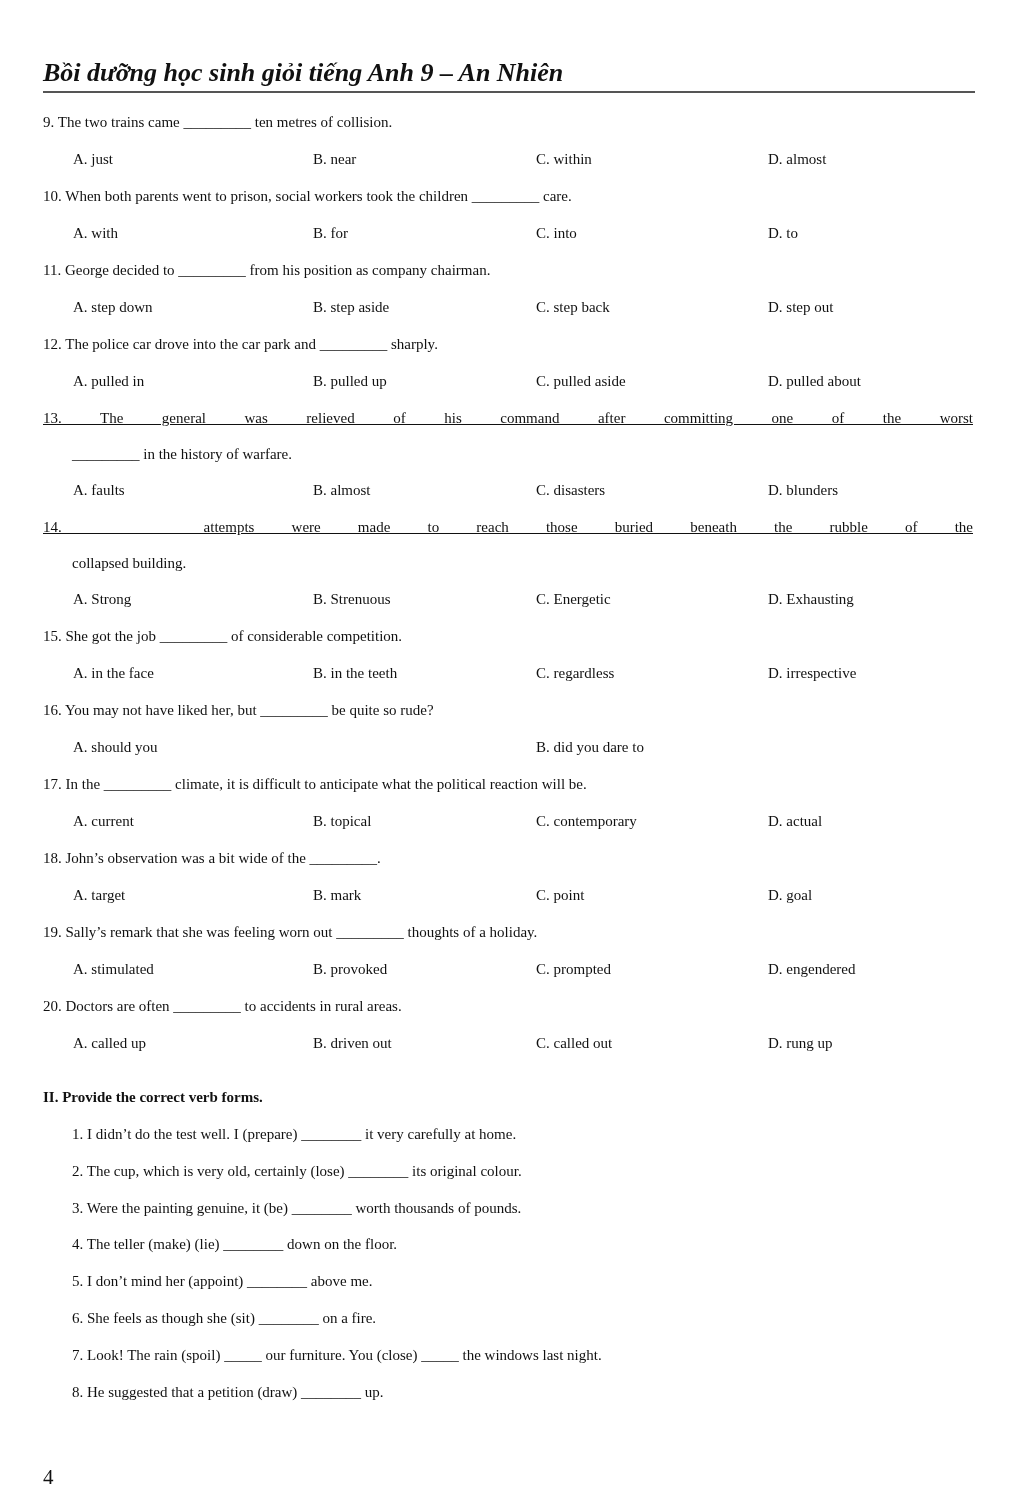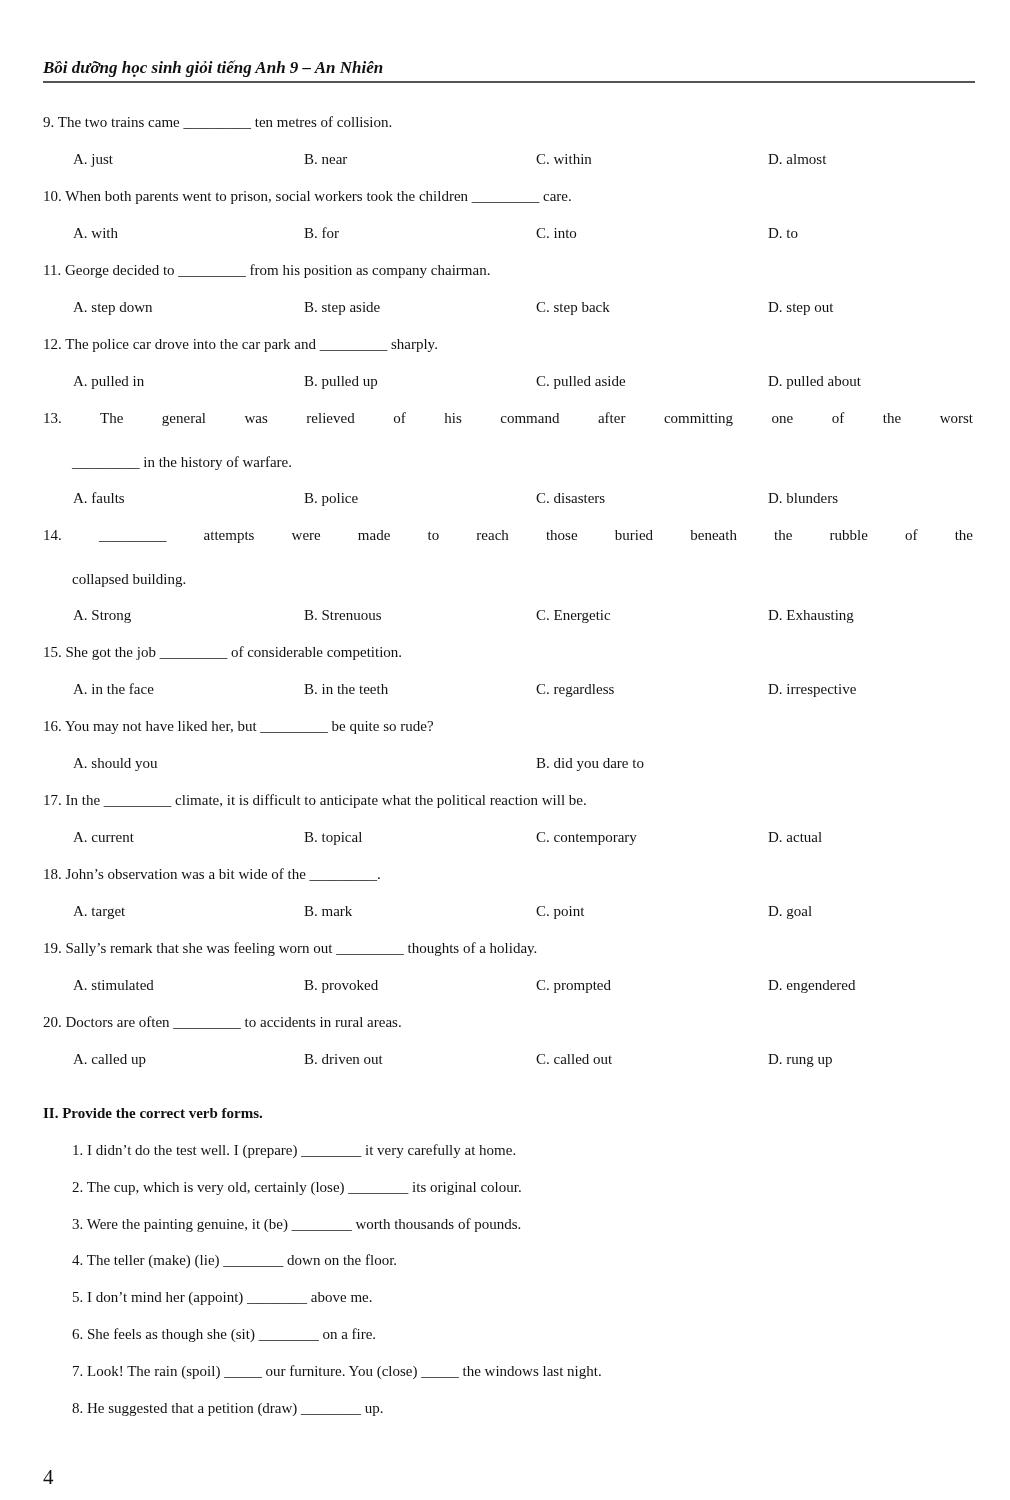--- a/index.html
+++ b/index.html
@@ -3,31 +3,31 @@
 <meta charset="utf-8">
 <style>
   html, body { margin: 0; padding: 0; background: #ffffff; }
   body {
     width: 1010px; height: 1500px; position: relative; overflow: hidden;
     font-family: "Liberation Serif", "DejaVu Serif", serif;
     color: #111;
   }
   .header {
     position: absolute; left: 43px; top: 58px; width: 932px;
-    font-style: italic; font-weight: bold; font-size: 17px;
+    font-style: italic; font-weight: bold; font-size: 26px;
     padding-bottom: 3px;
     border-bottom: 2px solid #555;
   }
   .content { position: absolute; left: 43px; top: 104px; width: 930px; font-size: 15px; }
   .q { line-height: 37px; height: 37px; white-space: nowrap; }
-  .q.just { text-align: justify; text-align-last: justify; white-space: normal; }
-  .cont { padding-left: 29px; line-height: 35px; height: 35px; white-space: nowrap; margin-top: 8px; }
+  .q.just { text-align: justify; text-align-last: justify; white-space: normal; text-decoration: underline; }
+  .cont { padding-left: 29px; line-height: 35px; height: 35px; white-space: nowrap; }
   .opts { position: relative; height: 37px; line-height: 37px; }
   .opts span { position: absolute; white-space: nowrap; text-align: center; }
-  .o0 { left: 30px; } .o1 { left: 261px; } .o2 { left: 493px; } .o3 { left: 725px; }
+  .o0 { left: 30px; } .o1 { left: 270px; } .o2 { left: 493px; } .o3 { left: 725px; }
   .opts2 span.o0 { left: 30px; } .opts2 span.o1 { left: 493px; }
   .sec { font-weight: bold; margin-top: 17px; line-height: 37px; }
   .vq { padding-left: 29px; line-height: 36.8px; height: 36.8px; white-space: nowrap; }
   .pagenum { position: absolute; left: 43px; top: 1465px; font-size: 21px; }
 </style>
 </head>
 <body>
 
 <div class="header">Bồi dưỡng học sinh giỏi tiếng Anh 9 – An Nhiên</div>
 
@@ -62,21 +62,21 @@
     <span class="o0">A. pulled in</span>
     <span class="o1">B. pulled up</span>
     <span class="o2">C. pulled aside</span>
     <span class="o3">D. pulled about</span>
   </div>
 
   <div class="q just">13. The general was relieved of his command after committing one of the worst</div>
   <div class="cont">_________ in the history of warfare.</div>
   <div class="opts">
     <span class="o0">A. faults</span>
-    <span class="o1">B. police</span>
+    <span class="o1">B. almost</span>
     <span class="o2">C. disasters</span>
     <span class="o3">D. blunders</span>
   </div>
 
   <div class="q just">14. _________ attempts were made to reach those buried beneath the rubble of the</div>
   <div class="cont">collapsed building.</div>
   <div class="opts">
     <span class="o0">A. Strong</span>
     <span class="o1">B. Strenuous</span>
     <span class="o2">C. Energetic</span>

